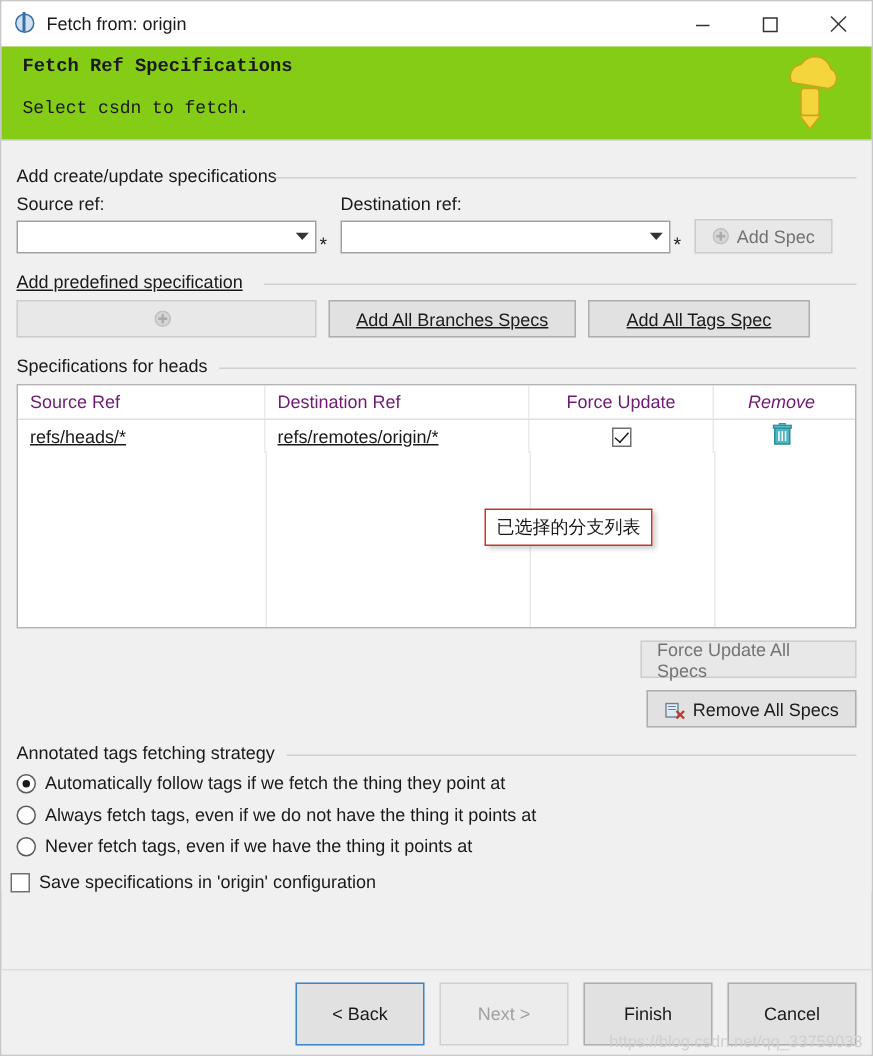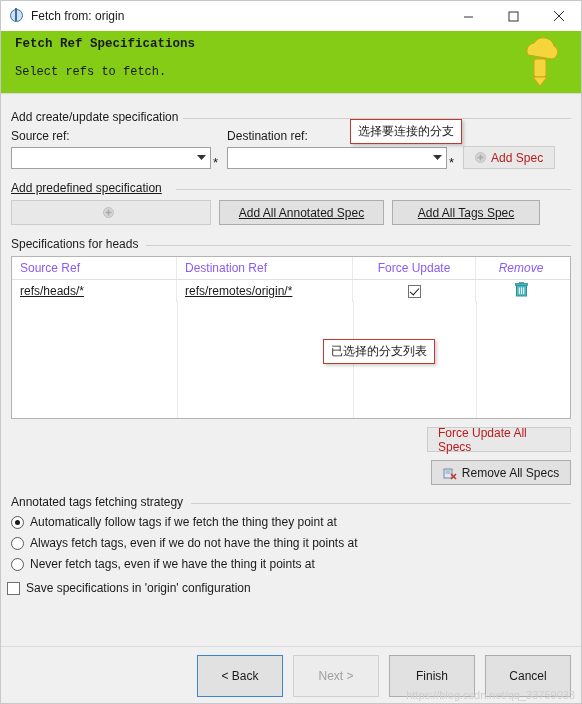--- a/index.html
+++ b/index.html
@@ -181,21 +181,21 @@
     color: #1a1a1a;
     font-size: 12px;
     font-family: "Liberation Sans", sans-serif;
     box-sizing: border-box;
     display: inline-flex;
     align-items: center;
     justify-content: center;
     padding: 0 10px;
   }
   .btn.disabled {
-    color: #b91c1c;
+    color: #737373;
     background: #e8e8e8;
     border-color: #cccccc;
   }
   .btn .bicon { margin-right: 5px; display: inline-flex; }
 
   .sep-line {
     height: 1px;
     background: #d0d0d0;
     margin: 0;
   }
@@ -210,21 +210,21 @@
     overflow: hidden;
   }
   .table-head {
     display: flex;
     height: 22px;
     border-bottom: 1px solid #e0e0e0;
     background: #ffffff;
   }
   .th {
     font-size: 12px;
-    color: #8b5cf6;
+    color: #701a75;
     display: flex;
     align-items: center;
     box-sizing: border-box;
     padding-left: 8px;
     border-right: 1px solid #eaeaea;
     height: 100%;
   }
   .th.center { justify-content: center; padding-left: 0; }
   .tr {
     display: flex;
@@ -395,35 +395,35 @@
         <svg width="12" height="12" viewBox="0 0 12 12">
             <line x1="1" y1="1" x2="11" y2="11" stroke="#333" stroke-width="1"></line>
             <line x1="11" y1="1" x2="1" y2="11" stroke="#333" stroke-width="1"></line>
           </svg>
       </div>
     </div>
   </div>
 
   <div class="header">
     <h1>Fetch Ref Specifications</h1>
-    <div class="subtitle">Select refs to fetch.</div>
+    <div class="subtitle">Select csdn to fetch.</div>
     <div class="cloud-icon">
       <svg width="46" height="60" viewBox="0 0 46 60">
         <path d="M11 22 a8 8 0 0 1 6-12 a11 11 0 0 1 20 3 a7 7 0 0 1 -2 13 z" fill="#f4d53c" stroke="#caa41a" stroke-width="1"></path>
         <rect x="17" y="26" width="12" height="18" rx="2" fill="#f4d53c" stroke="#caa41a" stroke-width="1"></rect>
         <path d="M16 44 L30 44 L23 53 z" fill="#f4d53c" stroke="#caa41a" stroke-width="1"></path>
       </svg>
     </div>
   </div>
   <div class="divider"></div>
 
   <div class="body-area" style="padding-top:6px;">
 
     <div class="group">
-      <div class="group-label">Add create/update specification</div>
+      <div class="group-label">Add create/update specifications</div>
       <div class="sep-line" style="position:absolute;left:172px;right:0;top:8px;"></div>
       <div class="row" style="margin-top:4px;">
         <div class="field">
           <div class="lbl">Source ref:</div>
           <div class="combo-wrap">
             <div class="combo" style="width:200px;">
               <div class="val"></div>
               <div class="arrow">
                 <svg width="9" height="6" viewBox="0 0 9 6">
                     <path d="M0 0 L4.5 5 L9 0 z" fill="#333"></path>
@@ -467,21 +467,21 @@
         <div class="btn disabled" style="width:200px;">
           <span class="bicon">
             <svg width="11" height="11" viewBox="0 0 11 11">
                 <circle cx="5.5" cy="5.5" r="5" fill="#d6d6d6" stroke="#c0c0c0"></circle>
                 <line x1="5.5" y1="2.5" x2="5.5" y2="8.5" stroke="#aaa" stroke-width="1.6"></line>
                 <line x1="2.5" y1="5.5" x2="8.5" y2="5.5" stroke="#aaa" stroke-width="1.6"></line>
               </svg>
           </span>
         </div>
         <div class="btn" style="width:165px;">
-          <span>Add All Annotated Spec</span>
+          <span>Add All Branches Specs</span>
         </div>
         <div class="btn" style="width:148px;">
           <span>Add All Tags Spec</span>
         </div>
       </div>
     </div>
 
     <div class="group" style="margin-top:12px;">
       <div class="group-label">Specifications for heads</div>
       <div class="sep-line" style="position:absolute;left:135px;right:0;top:8px;"></div>
@@ -554,21 +554,20 @@
       </div>
     </div>
 
     <div class="chk-row" style="margin-left:-4px;">
       <span class="checkbox-sq"></span>
       <span>Save specifications in 'origin' configuration</span>
     </div>
 
   </div>
 
-  <div class="annot" style="left:349px; top:118px;">选择要连接的分支</div>
   <div class="annot" style="left:322px; top:338px;">已选择的分支列表</div>
 
   <div class="footer">
     <div class="footer-btns">
       <div class="fbtn primary">
         <span>&lt; Back</span>
       </div>
       <div class="fbtn disabled">
         <span>Next &gt;</span>
       </div>

